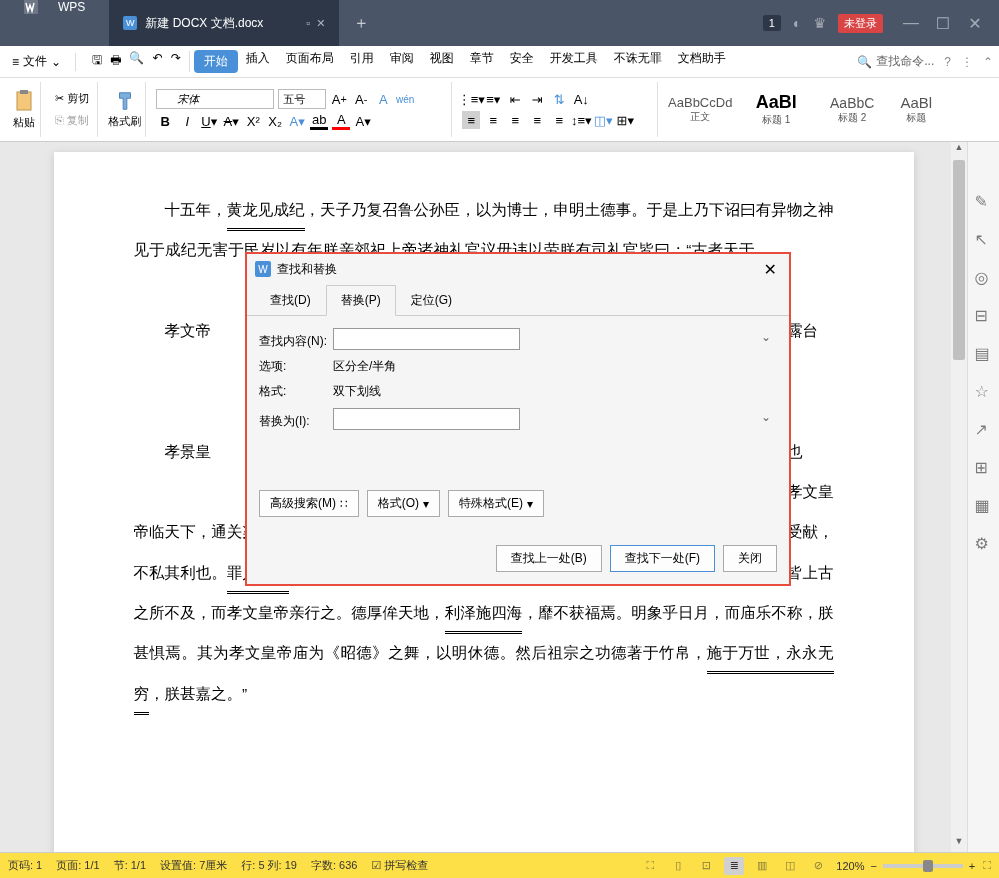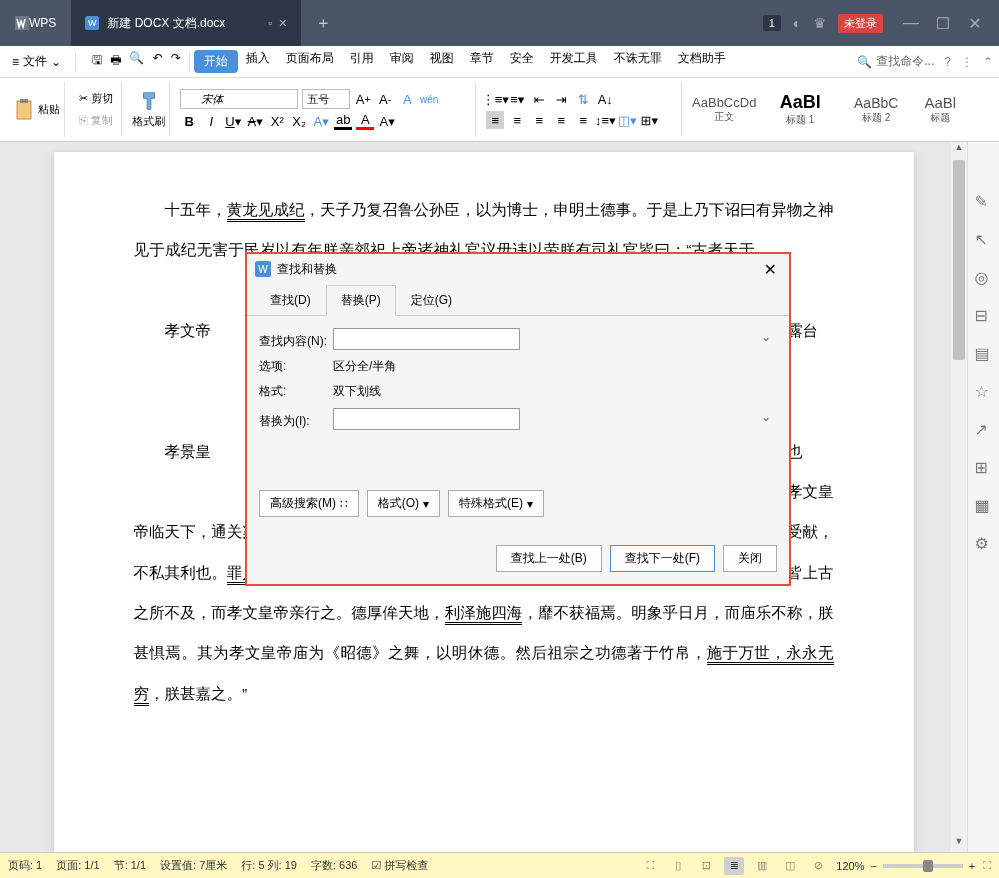--- a/index.html
+++ b/index.html
@@ -1,20 +1,20 @@
 <!DOCTYPE html>
 <html><head>
 <meta charset="utf-8">
 <style>
 * { box-sizing: border-box; margin: 0; padding: 0; font-family: "Microsoft YaHei", sans-serif; }
 body { width: 999px; height: 878px; background: #f0f0f0; overflow: hidden; position: relative; }
 
 
 .titlebar { height: 46px; background: #4a5668; display: flex; align-items: stretch; color: #fff; }
-.wps-tab { display: flex; align-items: center; padding: 0 15px; font-size: 12px; gap: 0; }
+.wps-tab { display: flex; padding: 0 24px; font-size: 12px; gap: 20px; }
 .doc-tab { background: #2d3748; display: flex; align-items: center; padding: 0 14px; font-size: 12px; gap: 8px; min-width: 230px; }
 .doc-tab .tab-icon { width: 14px; height: 14px; background: #4a90d9; border-radius: 2px; display: flex; align-items: center; justify-content: center; font-size: 9px; color: #fff; }
 .tab-close { display: flex; gap: 6px; margin-left: auto; }
 .tab-close span { opacity: 0.6; cursor: pointer; font-size: 11px; }
 .add-tab { display: flex; align-items: center; padding: 0 14px; font-size: 16px; opacity: 0.7; cursor: pointer; }
 .title-right { margin-left: auto; display: flex; align-items: center; gap: 12px; padding-right: 8px; }
 .title-right .badge { background: #2d3748; padding: 2px 6px; border-radius: 2px; font-size: 11px; }
 .title-icon { opacity: 0.5; font-size: 14px; }
 .login-btn { background: #d94545; color: #fff; padding: 2px 6px; font-size: 11px; border-radius: 2px; }
 .win-controls { display: flex; gap: 0; }
@@ -28,37 +28,37 @@
 .menu-tab { padding: 0 8px; cursor: pointer; }
 .menu-tab.active { background: #4a90d9; color: #fff; border-radius: 4px; padding: 3px 10px; }
 .menu-right { margin-left: auto; display: flex; align-items: center; gap: 10px; }
 .search-box { display: flex; align-items: center; gap: 4px; font-size: 12px; color: #666; }
 
 
 .ribbon { height: 64px; background: #fff; display: flex; align-items: stretch; border-bottom: 1px solid #ccc; padding: 4px 8px; gap: 6px; font-size: 11px; }
 .ribbon-group { display: flex; flex-direction: column; justify-content: center; gap: 3px; padding: 0 4px; border-right: 1px solid #e0e0e0; }
 .ribbon-row { display: flex; align-items: center; gap: 4px; }
 .ribbon-btn { display: flex; align-items: center; gap: 3px; padding: 2px 4px; cursor: pointer; font-size: 11px; }
-.paste-big { display: flex; flex-direction: row; align-items: center; font-size: 11px; gap: 2px; }
+.paste-big { display: flex; flex-direction: column; align-items: center; font-size: 11px; gap: 2px; }
 .paste-big svg { width: 24px; height: 24px; }
 .fmt-big { display: flex; flex-direction: column; align-items: center; font-size: 11px; gap: 2px; }
 .font-name { width: 118px; height: 20px; border: 1px solid #bbb; font-size: 11px; padding: 0 20px; font-style: italic; }
 .font-size { width: 48px; height: 20px; border: 1px solid #bbb; font-size: 11px; padding: 0 4px; }
 .fmt-icon { width: 18px; height: 18px; display: flex; align-items: center; justify-content: center; cursor: pointer; font-size: 13px; }
 .styles-group { display: flex; gap: 12px; margin-left: 4px; }
 .style-box { width: 64px; display: flex; flex-direction: column; align-items: center; justify-content: center; border: 1px solid transparent; font-size: 10px; color: #555; }
 .style-preview { font-size: 13px; }
 .style-preview.big { font-size: 18px; font-weight: bold; color: #000; }
 
 
 .doc-area { position: absolute; top: 142px; left: 0; right: 32px; bottom: 26px; background: #e8e8e8; overflow: hidden; }
 .page { position: absolute; left: 50%; transform: translateX(-50%); top: 10px; width: 860px; min-height: 1100px; background: #fff; box-shadow: 0 2px 8px rgba(0,0,0,0.15); padding: 38px 80px; }
 .doc-text { font-size: 15.5px; line-height: 2.6; font-family: "SimSun", serif; color: #000; text-align: justify; }
 .doc-text p { text-indent: 2em; }
-.dul { border-bottom: 3px double #000; padding-bottom: 1px; }
+.dul { border-bottom: 3px double #000; padding-bottom: 10px; }
 .page-indicator { position: absolute; left: 92px; top: 305px; display: flex; gap: 4px; }
 .page-indicator svg { width: 14px; height: 16px; }
 
 
 .side-panel { position: absolute; right: 0; top: 142px; bottom: 26px; width: 32px; background: #f5f5f5; border-left: 1px solid #ddd; display: flex; flex-direction: column; align-items: center; padding-top: 50px; gap: 20px; }
 .side-icon { width: 18px; height: 18px; opacity: 0.5; cursor: pointer; }
 
 
 .vscroll { position: absolute; right: 32px; top: 142px; bottom: 26px; width: 16px; background: #f0f0f0; }
 .vscroll-thumb { position: absolute; left: 2px; right: 2px; top: 18px; height: 200px; background: #c0c0c0; border-radius: 2px; }
@@ -80,21 +80,21 @@
 .form-combo::after { content: "⌄"; position: absolute; right: 6px; top: 2px; font-size: 12px; color: #666; }
 .form-text { }
 .adv-btns { display: flex; gap: 8px; margin-top: 60px; margin-bottom: 16px; }
 .adv-btn { border: 1px solid #aaa; background: #fdfdfd; padding: 4px 10px; font-size: 12px; cursor: pointer; display: flex; align-items: center; gap: 4px; }
 .left-btns { display: flex; gap: 8px; }
 .right-btns { display: flex; gap: 8px; margin-top: 28px; justify-content: flex-end; }
 .dlg-btn { border: 1px solid #aaa; background: #fdfdfd; padding: 4px 14px; font-size: 12px; cursor: pointer; }
 .dlg-btn.primary { border: 1px solid #4a90d9; }
 
 
-.statusbar { position: absolute; bottom: 0; left: 0; right: 0; height: 26px; background: #fef9c3; border-top: 1px solid #ccc; display: flex; align-items: center; padding: 0 8px; font-size: 11px; gap: 14px; color: #333; }
+.statusbar { position: absolute; bottom: 0; left: 0; right: 0; height: 26px; background: #fde047; border-top: 1px solid #ccc; display: flex; align-items: center; padding: 0 8px; font-size: 11px; gap: 14px; color: #333; }
 .status-right { margin-left: auto; display: flex; align-items: center; gap: 8px; }
 .view-btn { width: 20px; height: 18px; border: 1px solid transparent; display: flex; align-items: center; justify-content: center; cursor: pointer; opacity: 0.6; }
 .view-btn.active { background: #d0d0d0; border-radius: 2px; opacity: 1; }
 .zoom { display: flex; align-items: center; gap: 6px; }
 .zoom-slider { width: 80px; height: 4px; background: #ccc; position: relative; }
 .zoom-handle { position: absolute; left: 40px; top: -4px; width: 10px; height: 12px; background: #888; border-radius: 2px; }
 </style>
 </head>
 <body>
 

